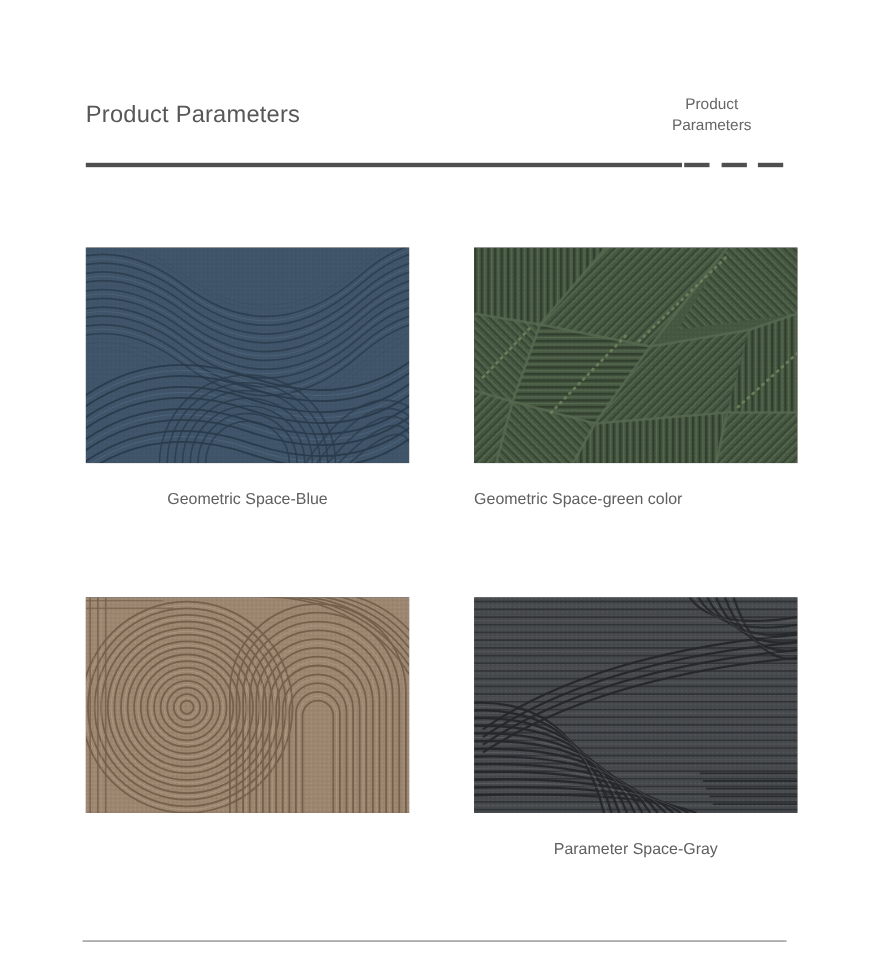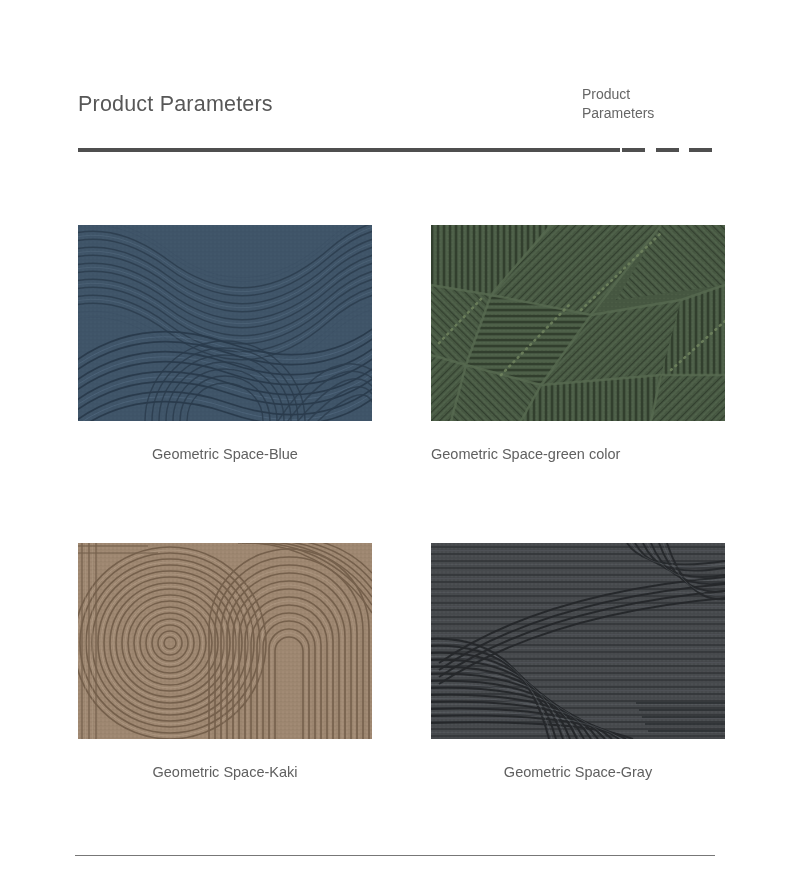--- a/index.html
+++ b/index.html
@@ -34,21 +34,21 @@
     font-weight: 400;
     color: #575757;
     letter-spacing: 0.2px;
     white-space: nowrap;
   }
   .header-sub {
     position: absolute;
     right: 0;
     top: 7px;
     width: 130px;
-    text-align: left;
+    text-align: center;
     font-size: 14px;
     line-height: 19px;
     color: #666666;
   }
   .header-sub-line { display: block; }
 
   .rule-wrap {
     position: absolute;
     left: 0;
     top: 70px;
@@ -410,21 +410,20 @@
               <path d="M14.5 0 L14.5 196"></path>
             </g>
 
             <g stroke="#75604c" stroke-width="1.3" opacity="0.7">
               <path d="M0 3 L 70 3"></path>
               <path d="M0 10 L 80 10"></path>
             </g>
           </g>
         </svg>
       </div>
-      <div class="caption centered">Geometric Space-Kaki</div>
     </div>
 
     <div class="card col-right">
       <div class="swatch">
         <svg viewBox="0 0 294 196" preserveAspectRatio="none" aria-hidden="true">
           <defs>
             <pattern id="nY" width="4" height="4" patternUnits="userSpaceOnUse">
               <rect width="4" height="4" fill="#4a4c50"></rect>
               <circle cx="1" cy="1.1" r="0.5" fill="#71747a" opacity="0.6"></circle>
               <circle cx="3" cy="2.8" r="0.45" fill="#2e3033" opacity="0.55"></circle>
@@ -533,18 +532,18 @@
               <path d="M208 167 H294"></path>
               <path d="M211 174 H294"></path>
               <path d="M214 181 H294"></path>
               <path d="M217 188 H294"></path>
             </g>
 
             <rect width="294" height="196" fill="#1d1f22" opacity="0.05"></rect>
           </g>
         </svg>
       </div>
-      <div class="caption centered">Geometric Space-Gray</div>
+      <div class="caption centered">Parameter Space-Gray</div>
     </div>
   </div>
 </div>
 
 <div class="footer-rule"></div>
 
 </body></html>

